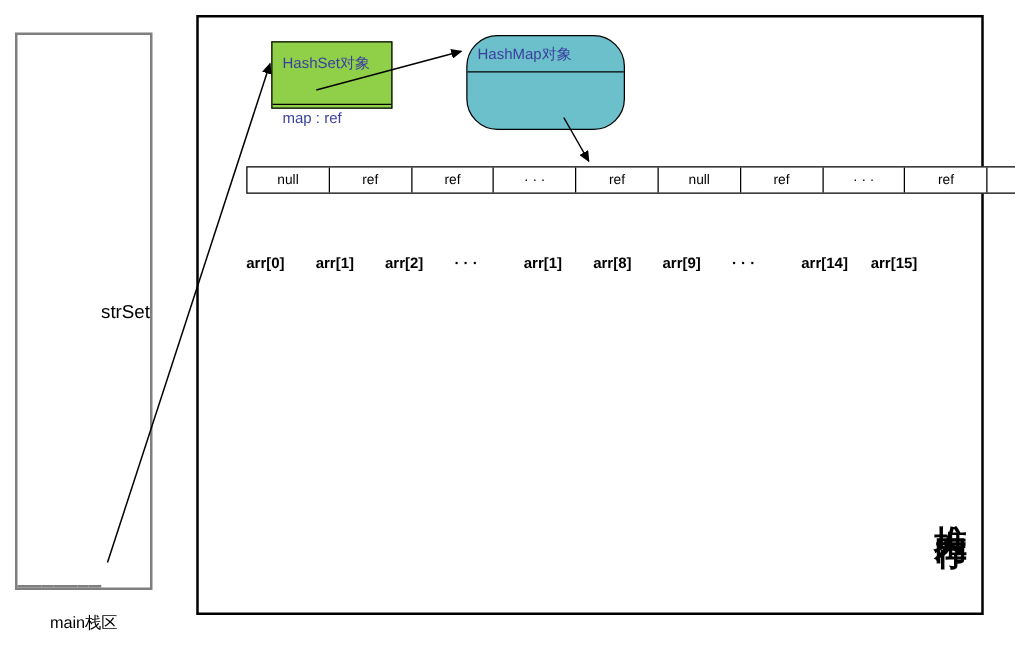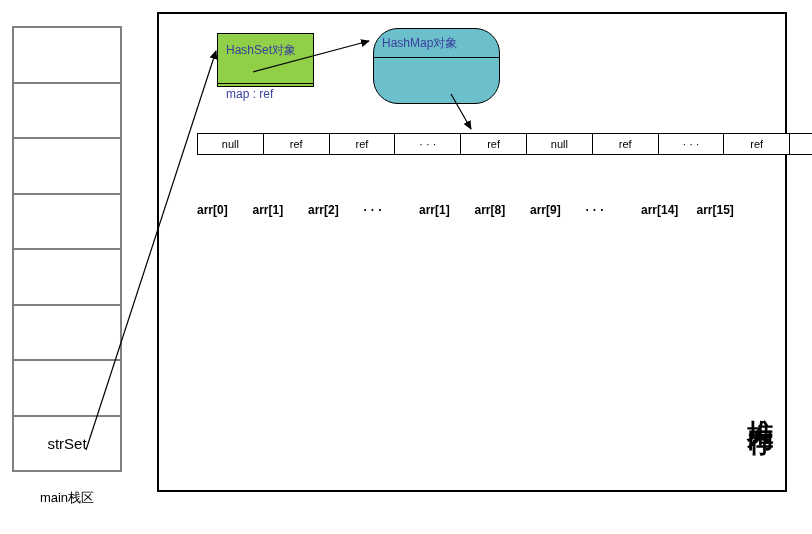--- a/index.html
+++ b/index.html
@@ -4,21 +4,21 @@
 <style>
   html,body { margin:0; padding:0; background:#fff; }
   .page {
     position:relative; width:812px; height:534px; background:#fff; overflow:hidden;
     font-family:"Liberation Sans","DejaVu Sans",sans-serif; color:#000;
   }
   
   .stack {
     position:absolute; left:12px; top:26px; width:110px; height:446px;
     border:2px solid var(--stack-border,#7f7f7f); box-sizing:border-box;
-    display:flex; flex-direction:column; background:#fff;
+    display:flex; flex-direction:row; background:#fff;
   }
   .stack-cell {
     flex:1; border-bottom:2px solid var(--stack-border,#7f7f7f);
     display:flex; align-items:center; justify-content:center;
     font-size:15px; color:#000;
   }
   .stack-cell:last-child { border-bottom:none; }
   .stack-label {
     position:absolute; left:12px; top:489px; width:110px; text-align:center;
     font-weight:normal; font-size:13px;

